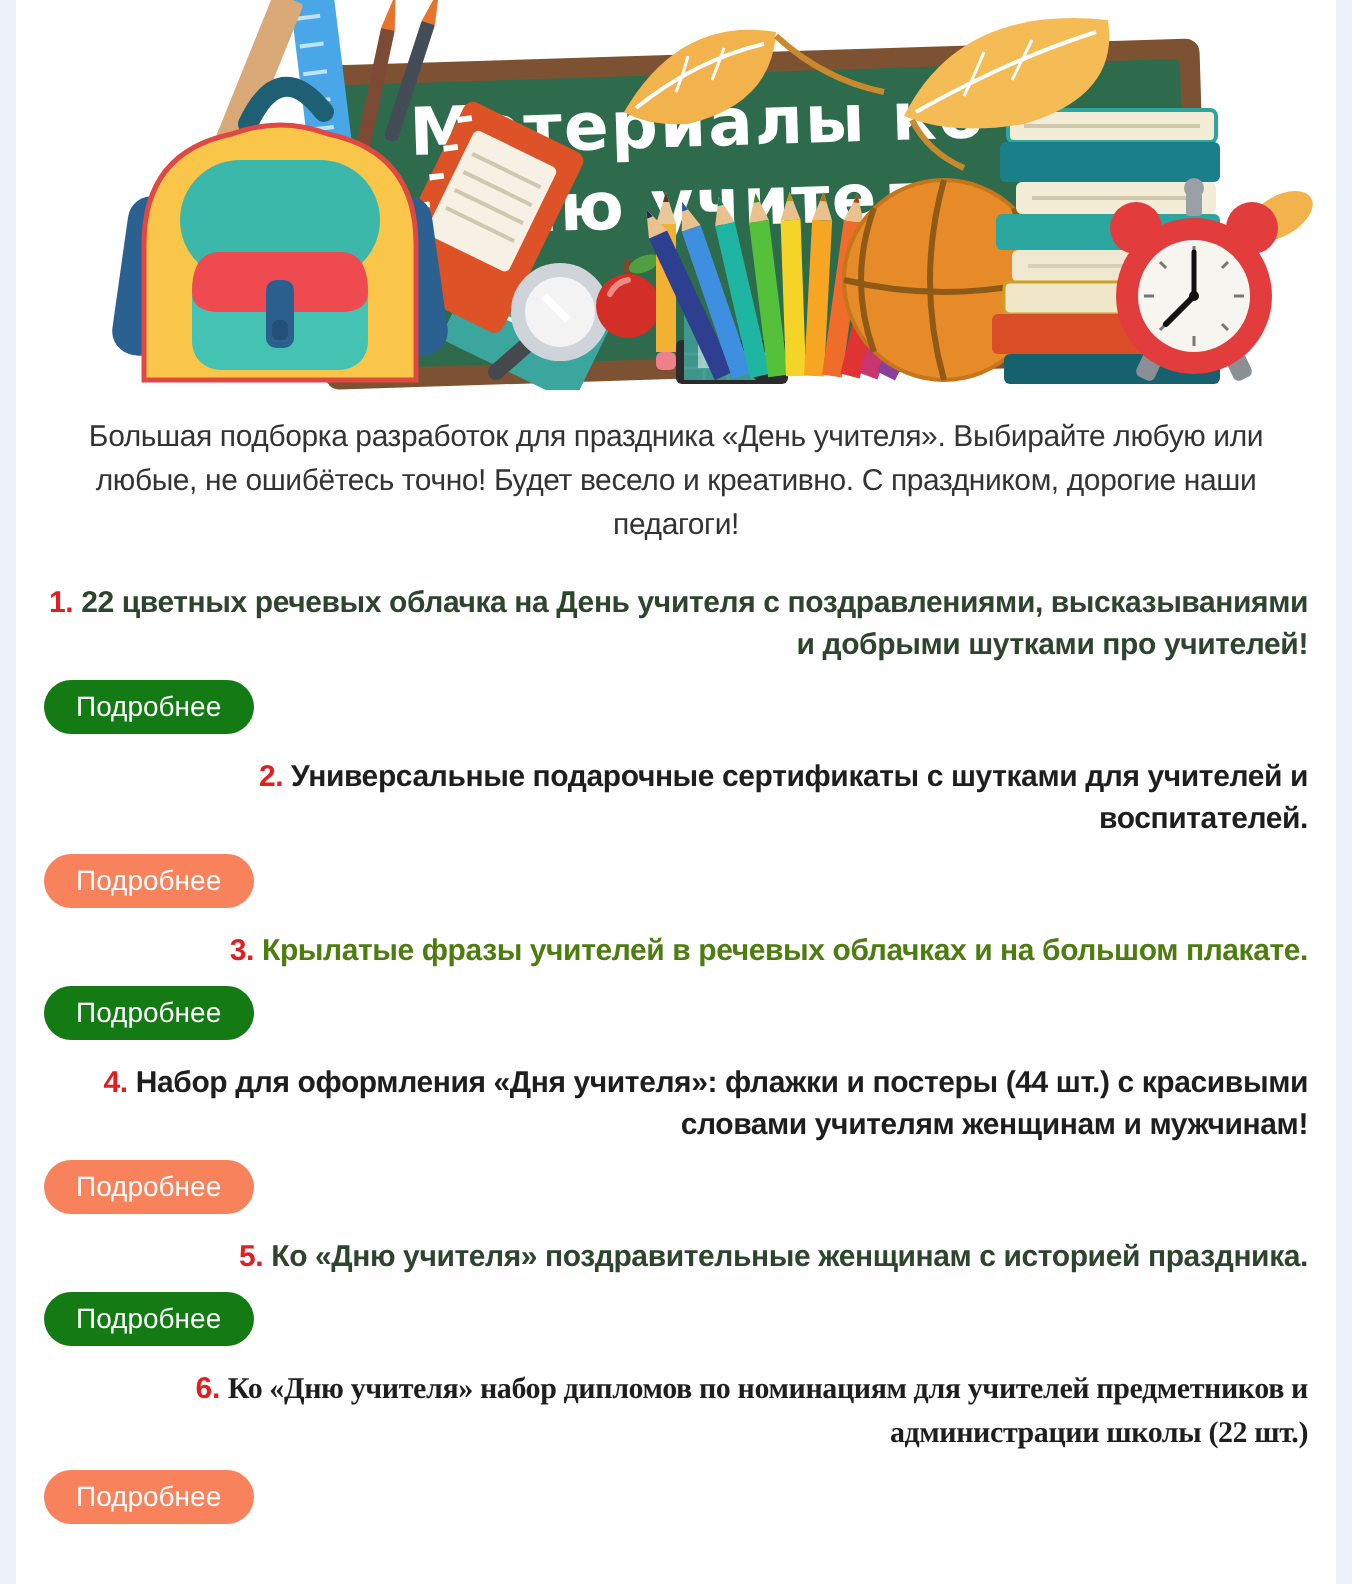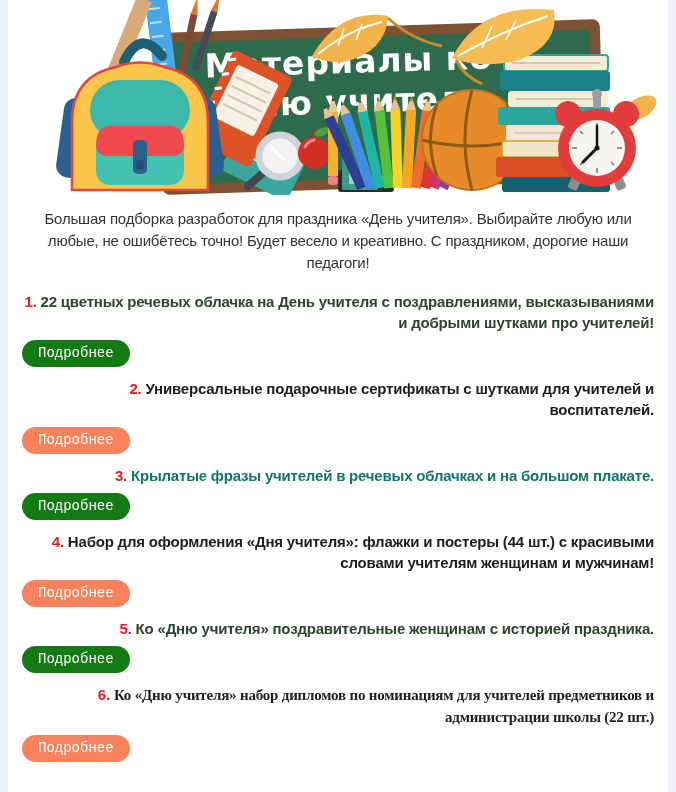--- a/index.html
+++ b/index.html
@@ -23,21 +23,21 @@
   }
   
   .item{margin-bottom:11px;}
   .item-title{
     margin:0 0 7px 0;font-size:15px;font-weight:bold;line-height:21px;
     letter-spacing:-0.2px;
     text-align:right;
   }
   .item-title .num{font-weight:bold;}
   .btn{
-    display:inline-block;border:none;color:#ffffff;font-family:Liberation Mono, monospace;
+    display:inline-block;border:none;color:#ffffff;font-family:Liberation Sans, sans-serif;
     font-size:14px;line-height:18px;padding:4px 16px 5px 16px;border-radius:14px;
     cursor:pointer;margin:0 0 0 0;
   }
 </style>
 </head>
 <body style="--margin-bg: #ecf1fa; --link-green: #3da33d;">
 
 <div class="content">
 
   <div class="banner">
@@ -252,21 +252,21 @@
 
   <div class="item">
     <p class="item-title"><span class="num" style="color: rgb(224, 32, 32);">1.</span> <span class="ttl" style="color: rgb(44, 69, 44);">22 цветных речевых облачка на День учителя с поздравлениями, высказываниями и добрыми шутками про учителей!</span></p>
     <button class="btn" style="background: rgb(20, 122, 20);">Подробнее</button>
   </div>
   <div class="item">
     <p class="item-title"><span class="num" style="color: rgb(224, 32, 32);">2.</span> <span class="ttl" style="color: rgb(30, 30, 30);">Универсальные подарочные сертификаты с шутками для учителей и воспитателей.</span></p>
     <button class="btn" style="background: rgb(248, 130, 92);">Подробнее</button>
   </div>
   <div class="item">
-    <p class="item-title"><span class="num" style="color: rgb(224, 32, 32);">3.</span> <span class="ttl" style="color: #0f766e;">Крылатые фразы учителей в речевых облачках и на большом плакате.</span></p>
+    <p class="item-title"><span class="num" style="color: rgb(224, 32, 32);">3.</span> <span class="ttl" style="color: #4d7c0f;">Крылатые фразы учителей в речевых облачках и на большом плакате.</span></p>
     <button class="btn" style="background: rgb(20, 122, 20);">Подробнее</button>
   </div>
   <div class="item">
     <p class="item-title"><span class="num" style="color: rgb(224, 32, 32);">4.</span> <span class="ttl" style="color: rgb(30, 30, 30);">Набор для оформления «Дня учителя»: флажки и постеры (44 шт.) с красивыми словами учителям женщинам и мужчинам!</span></p>
     <button class="btn" style="background: rgb(248, 130, 92);">Подробнее</button>
   </div>
   <div class="item">
     <p class="item-title"><span class="num" style="color: rgb(224, 32, 32);">5.</span> <span class="ttl" style="color: rgb(44, 69, 44);">Ко «Дню учителя» поздравительные женщинам с историей праздника.</span></p>
     <button class="btn" style="background: rgb(20, 122, 20);">Подробнее</button>
   </div>

